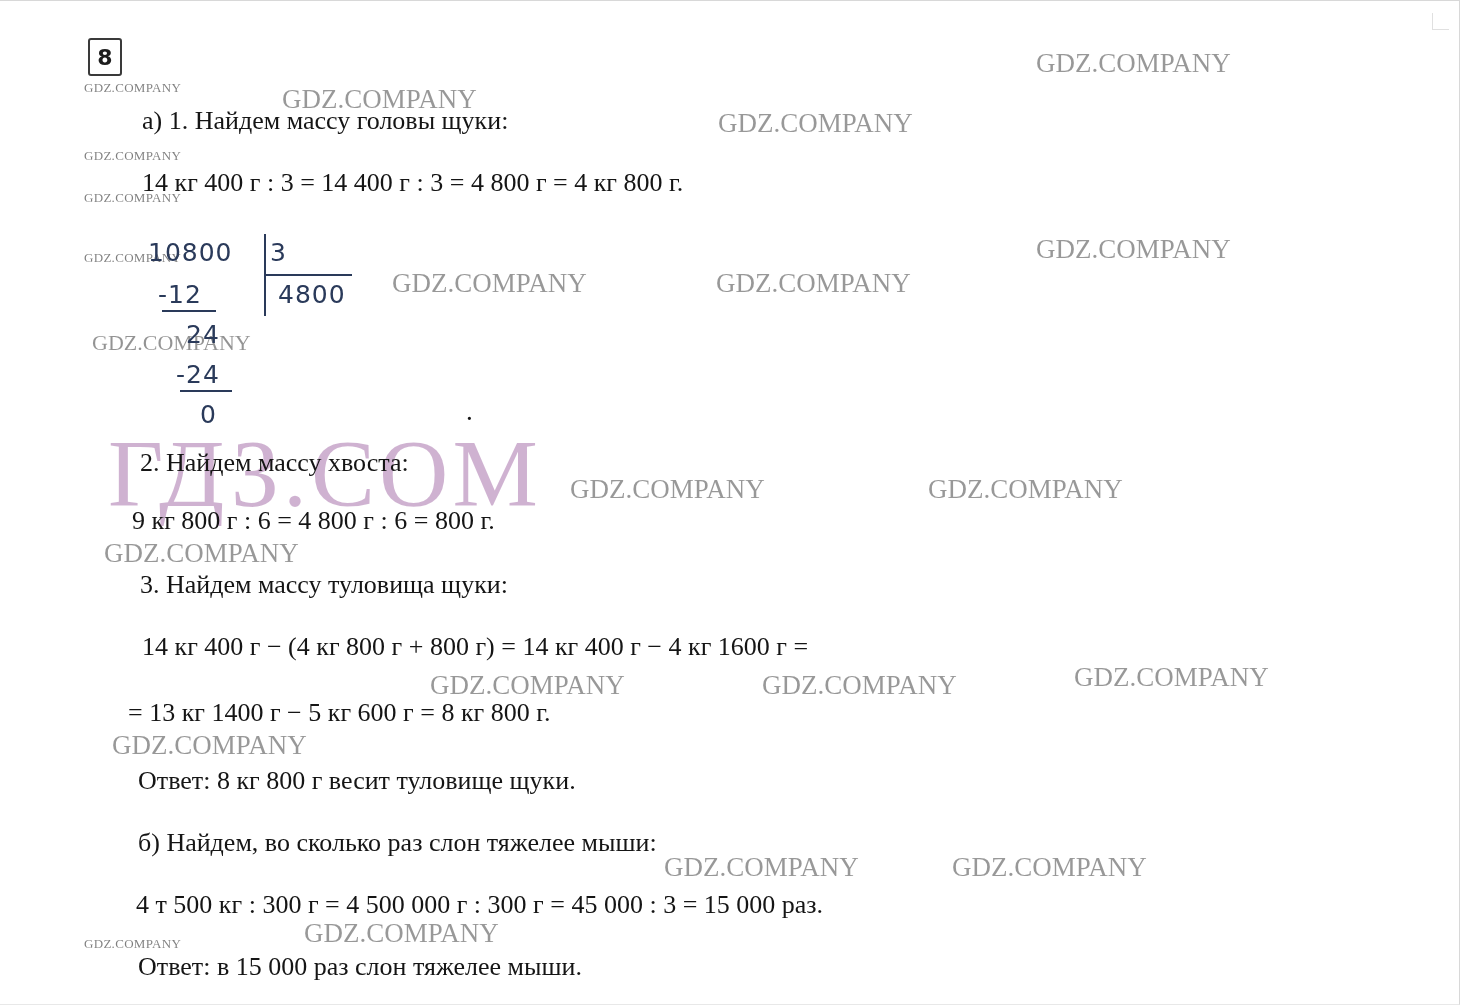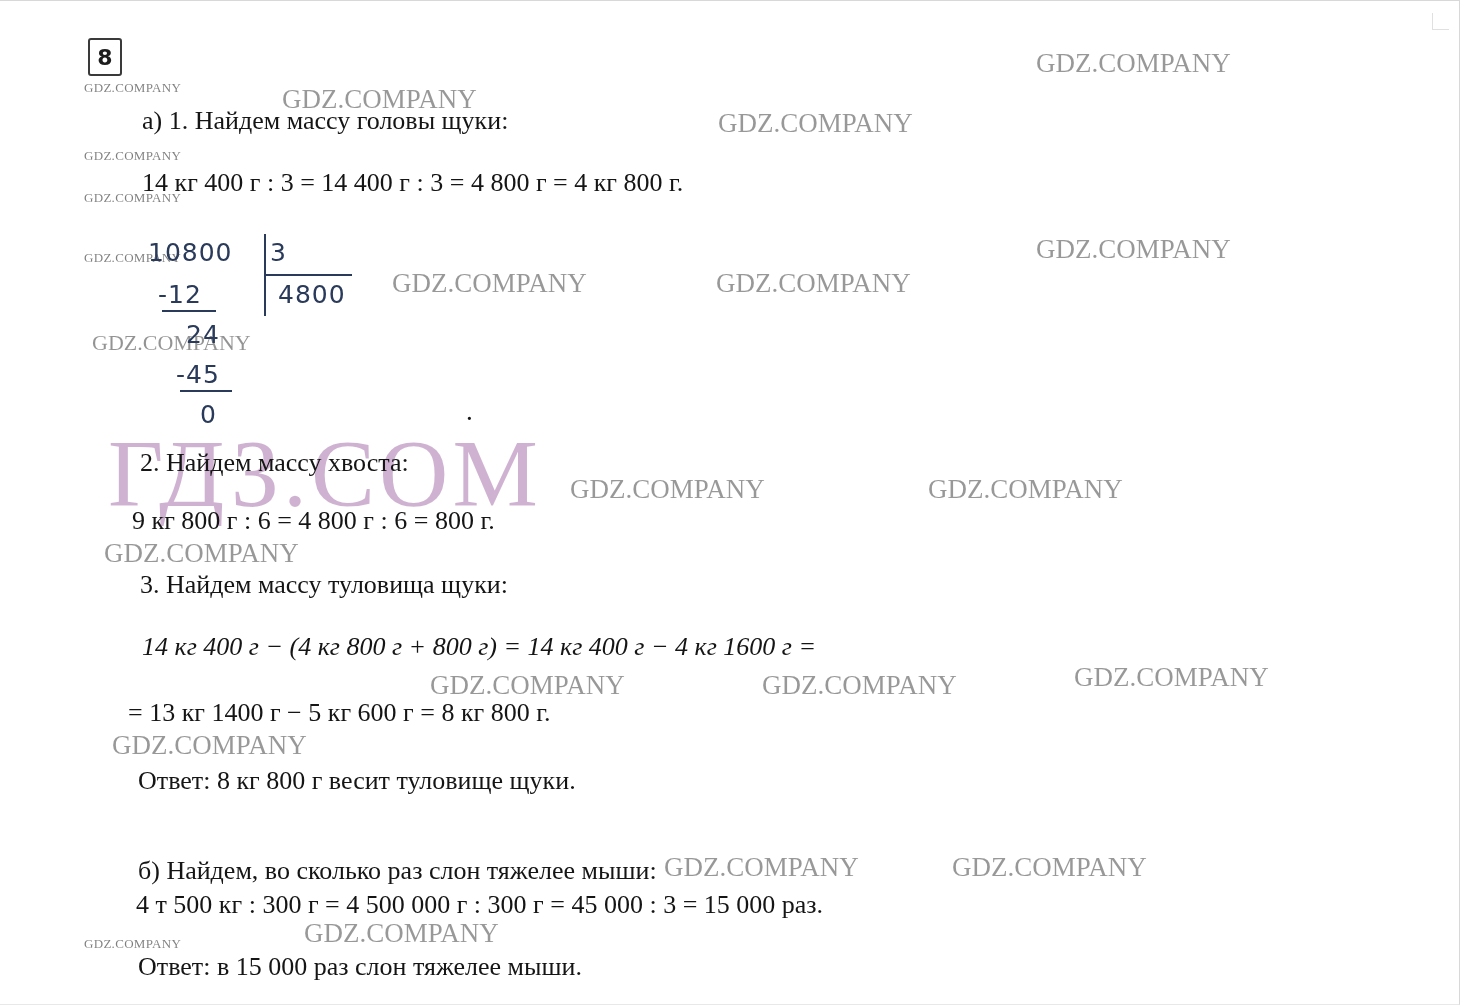--- a/index.html
+++ b/index.html
@@ -181,35 +181,35 @@
 <div class="wm-big-ghost">ГДЗ.СОМ</div>
 
 <div class="task-number">8</div>
 
 <div id="lines-layer">
     <div class="line" style="left: 142px; top: 106px;">а) 1. Найдем массу головы щуки:</div>
     <div class="line" style="left: 142px; top: 168px;">14 кг 400 г : 3 = 14 400 г : 3 = 4 800 г = 4 кг 800 г.</div>
     <div class="line" style="left: 140px; top: 448px;">2. Найдем массу хвоста:</div>
     <div class="line" style="left: 132px; top: 506px;">9 кг 800 г : 6 = 4 800 г : 6 = 800 г.</div>
     <div class="line" style="left: 140px; top: 570px;">3. Найдем массу туловища щуки:</div>
-    <div class="line" style="left: 142px; top: 632px; font-style: italic;">14 кг 400 г − (4 кг 800 г + 800 г) = 14 кг 400 г − 4 кг 1600 г =</div>
+    <div class="line" style="left: 142px; top: 632px;">14 кг 400 г − (4 кг 800 г + 800 г) = 14 кг 400 г − 4 кг 1600 г =</div>
     <div class="line" style="left: 128px; top: 698px;">= 13 кг 1400 г − 5 кг 600 г = 8 кг 800 г.</div>
     <div class="line" style="left: 138px; top: 766px;">Ответ: 8 кг 800 г весит туловище щуки.</div>
-    <div class="line" style="left: 138px; top: 828px; margin-top: 28px;">б) Найдем, во сколько раз слон тяжелее мыши:</div>
+    <div class="line" style="left: 138px; top: 828px;">б) Найдем, во сколько раз слон тяжелее мыши:</div>
     <div class="line" style="left: 136px; top: 890px; text-align: right;">4 т 500 кг : 300 г = 4 500 000 г : 300 г = 45 000 : 3 = 15 000 раз.</div>
     <div class="line" style="left: 138px; top: 952px;">Ответ: в 15 000 раз слон тяжелее мыши.</div>
   </div>
 
 <div class="long-div">
   <span class="ld-row ld-dividend">10800</span>
   <span class="ld-row ld-divisor">3</span>
   <span class="ld-row ld-sub1">-12</span>
   <span class="ld-row ld-quot">4800</span>
   <span class="ld-row ld-rem1">24</span>
-  <span class="ld-row ld-sub2">-45</span>
+  <span class="ld-row ld-sub2">-24</span>
   <span class="ld-row ld-rem2">0</span>
   <span class="ld-vline-top"></span>
   <span class="ld-vline-bot"></span>
   <span class="ld-hline"></span>
   <span class="ld-uline1"></span>
   <span class="ld-uline2"></span>
   <span class="ld-dot">.</span>
 </div>
 
 </body></html>

